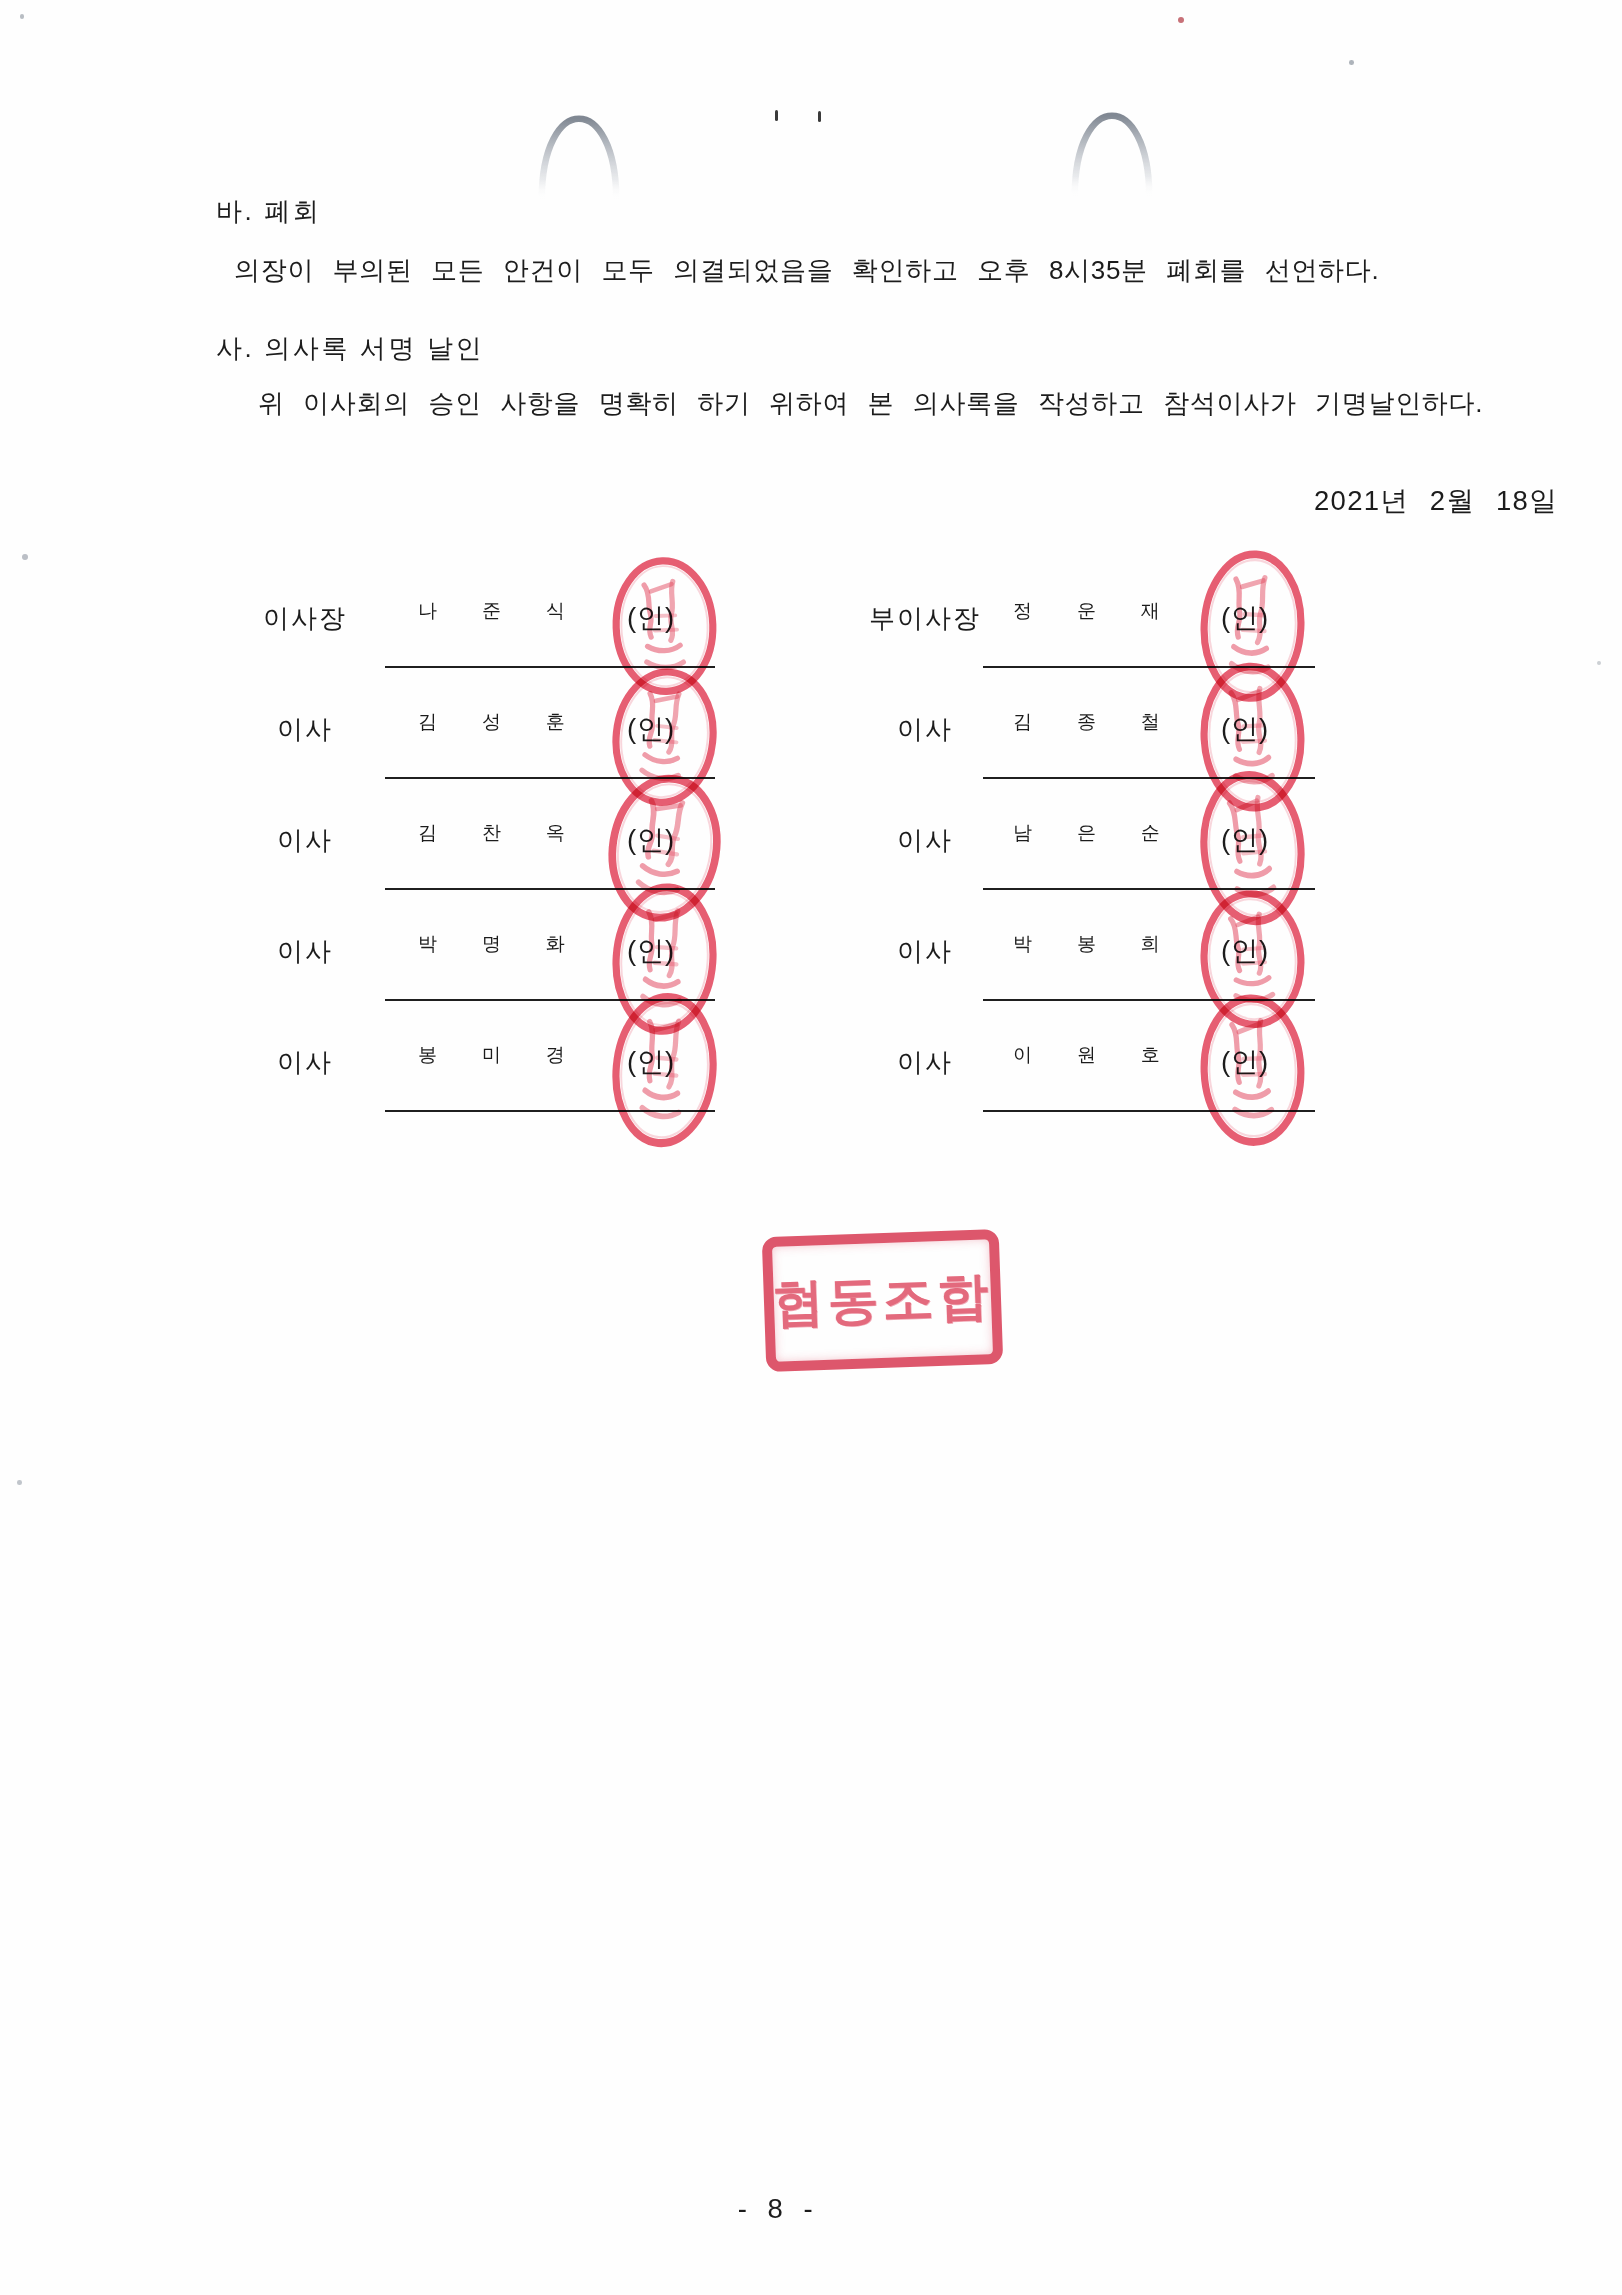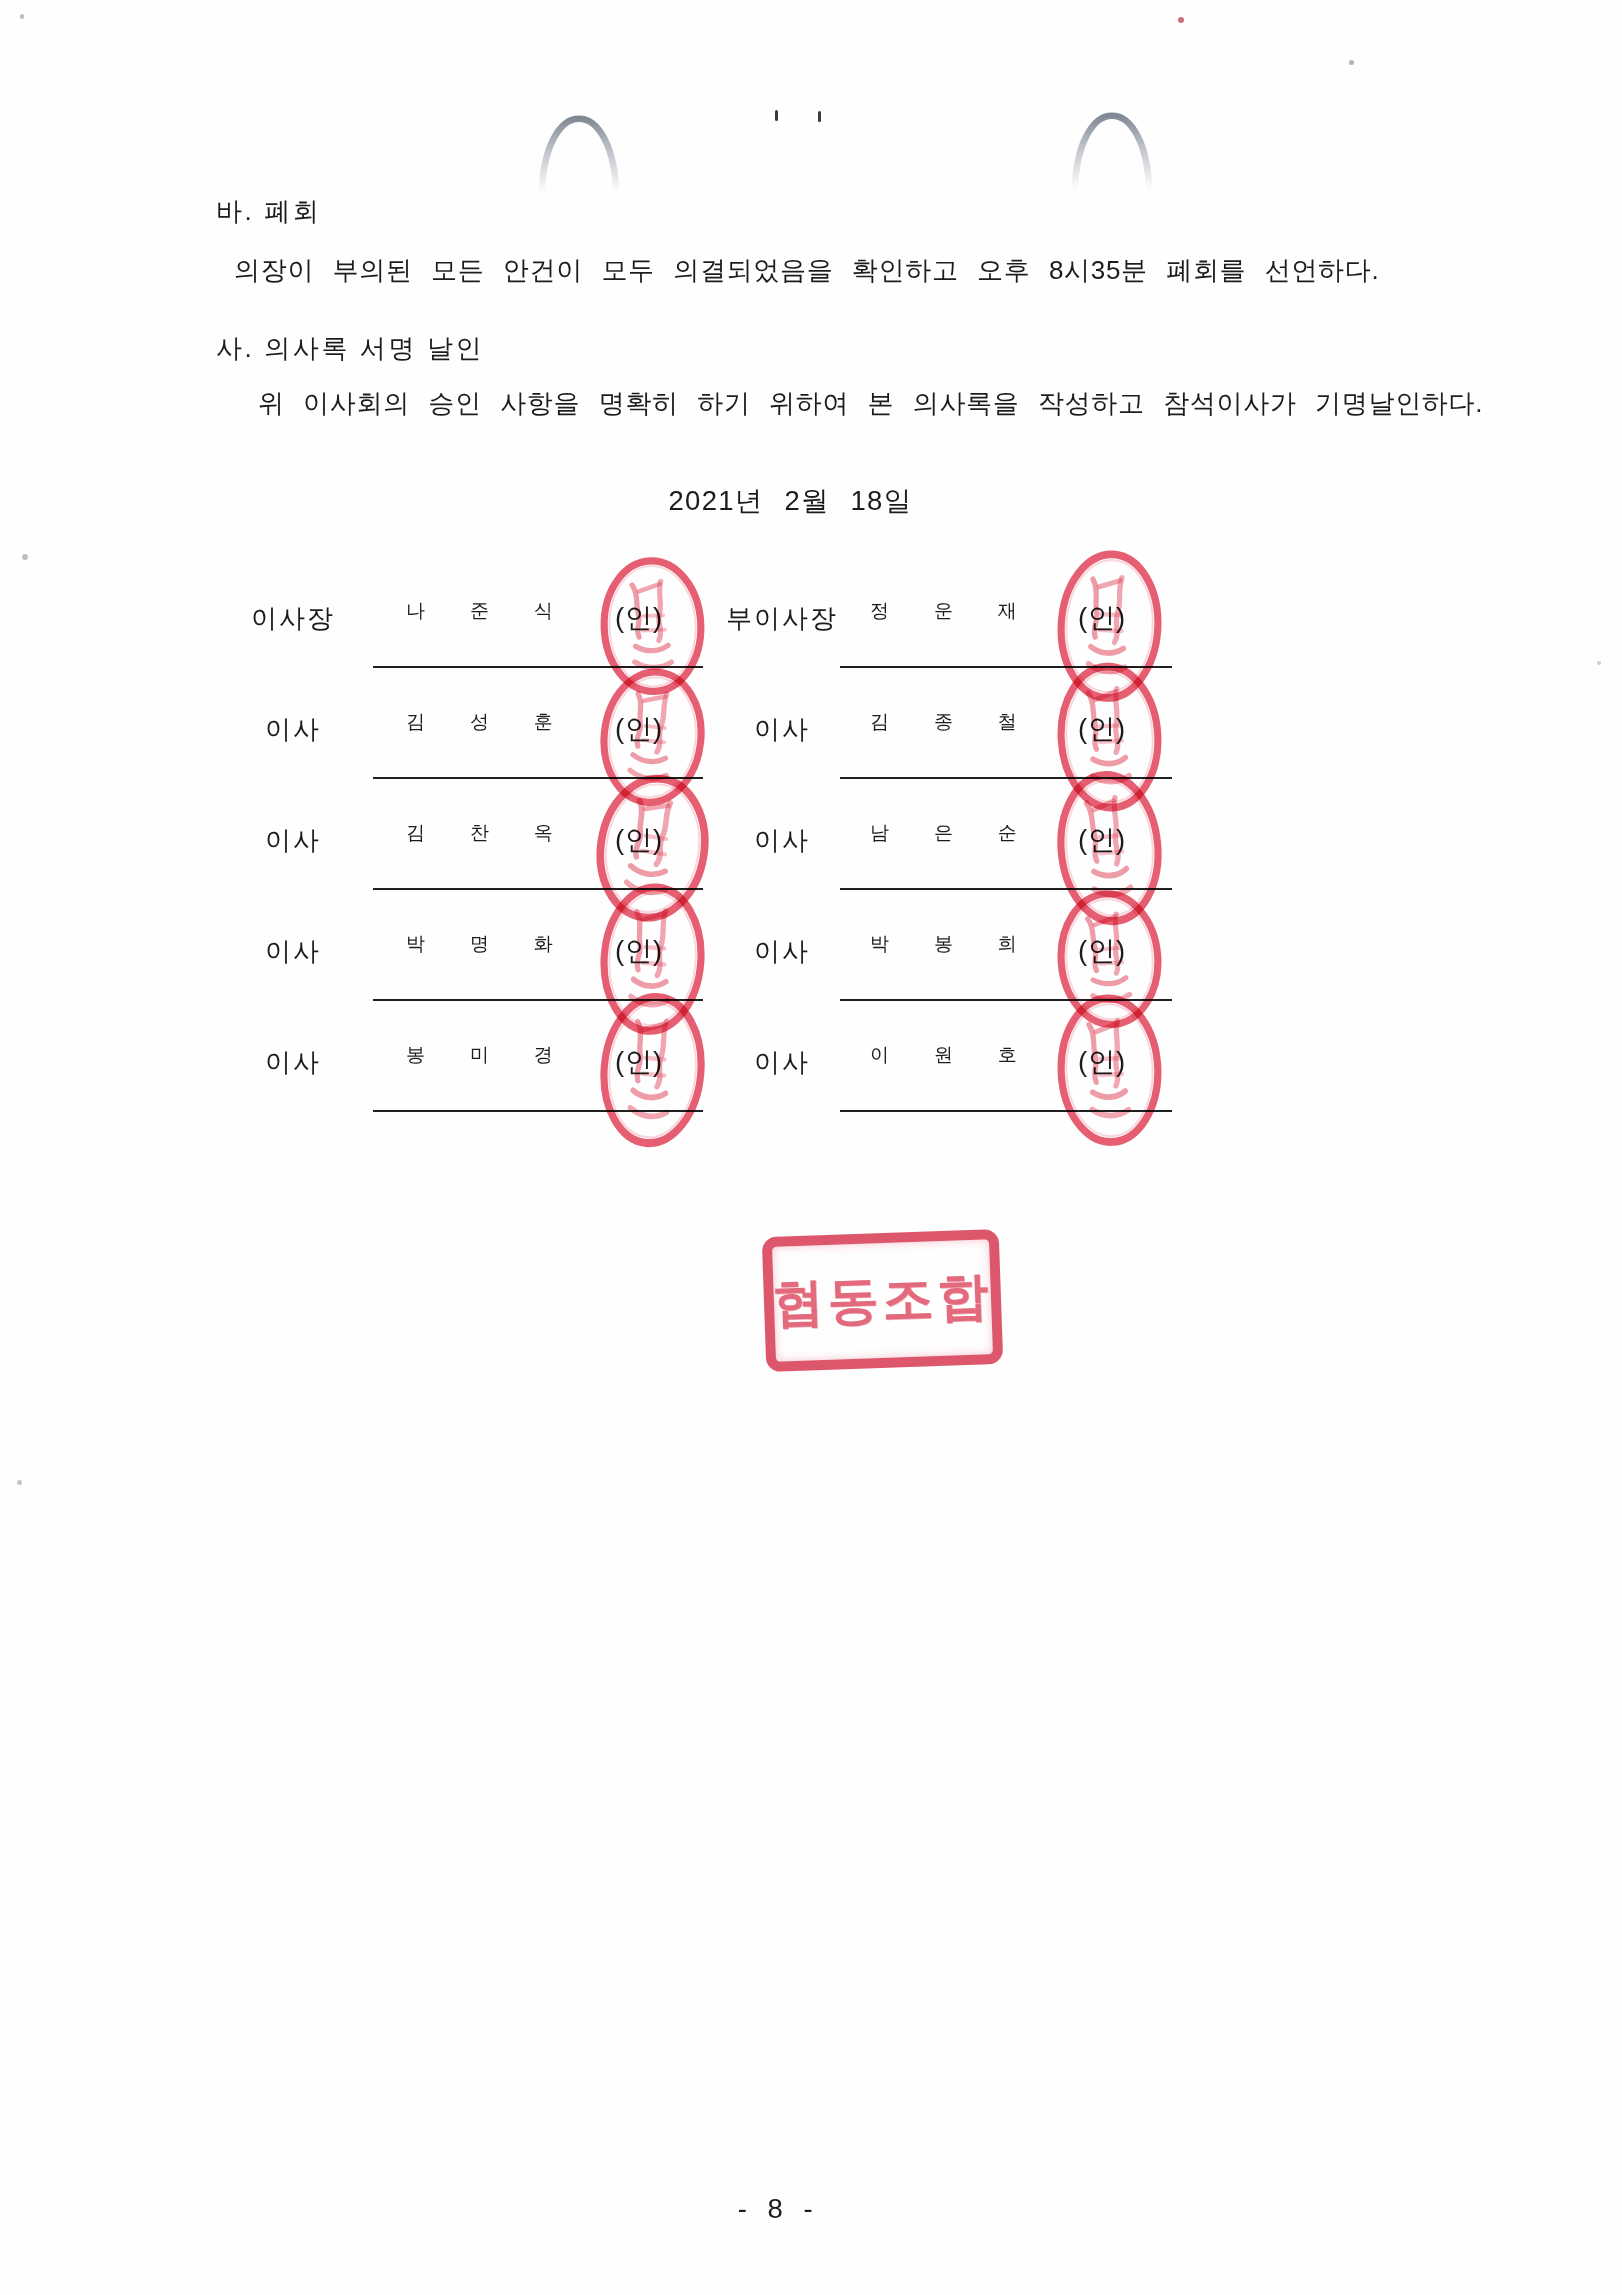--- a/index.html
+++ b/index.html
@@ -19,27 +19,27 @@
   }
   .h1{top:194px;}
   .h2{top:331px;}
   .para{
     position:absolute;left:234px;width:1152px;font-size:26px;
     letter-spacing:0.7px;word-spacing:10.5px;white-space:nowrap;
   }
   .p1{top:253px;}
   .p2{top:386px;margin-left:24px;}
   .dateline{
-    position:absolute;left:12px;width:1557px;top:483px;text-align:center;
+    position:absolute;left:1px;width:1557px;top:483px;text-align:right;
     font-size:27.5px;letter-spacing:1.3px;word-spacing:11.8px;
   }
   
   .sig-grid{
-    position:absolute;left:180px;top:563px;
-    display:grid;grid-template-columns:530px 556px;
+    position:absolute;left:192px;top:563px;
+    display:grid;grid-template-columns:530px 556px;column-gap:131px;
     grid-auto-rows:111px;
     text-decoration:underline;
   }
   .entry{position:relative;}
   .role{
     position:absolute;top:38px;font-size:26px;letter-spacing:2px;
     text-align:center;white-space:nowrap;
   }
   .entry:nth-child(odd)  .role{left:64px;width:98px;}
   .entry:nth-child(even) .role{left:13px;width:118px;}

